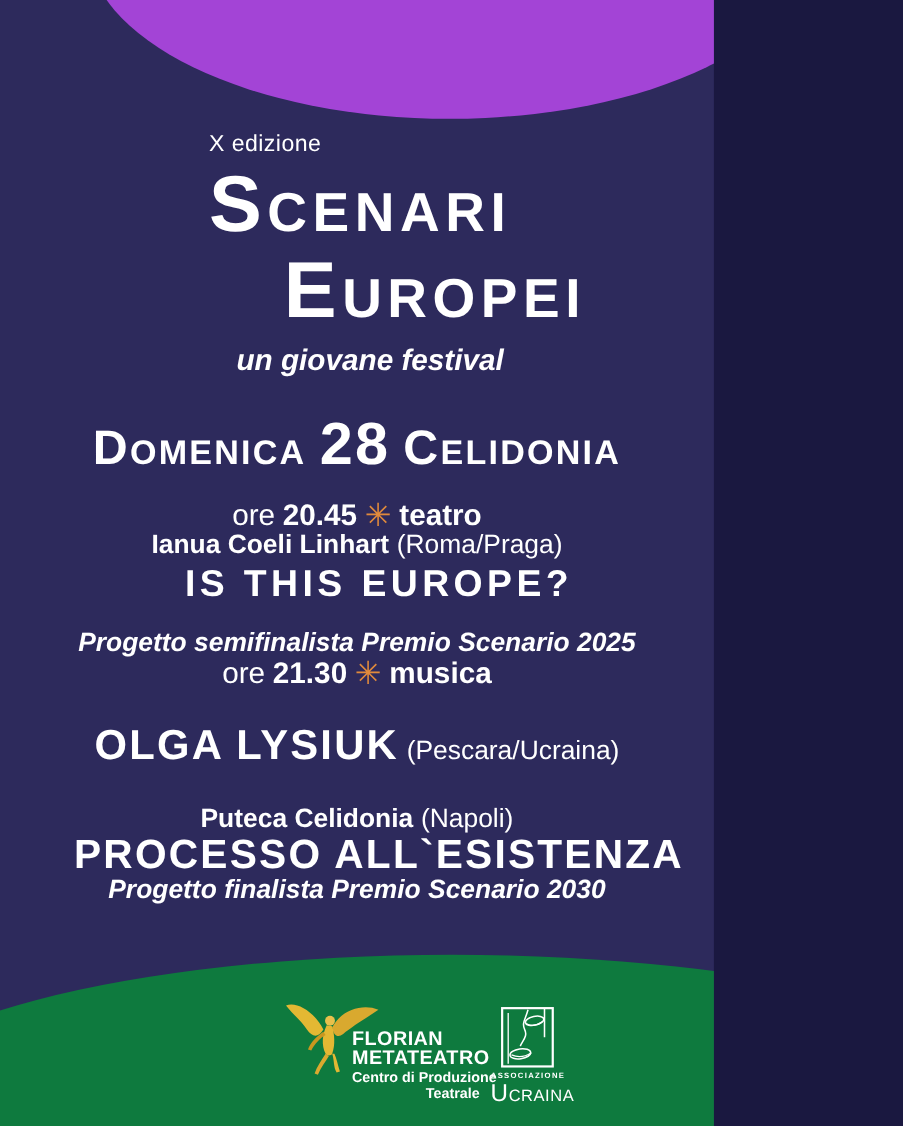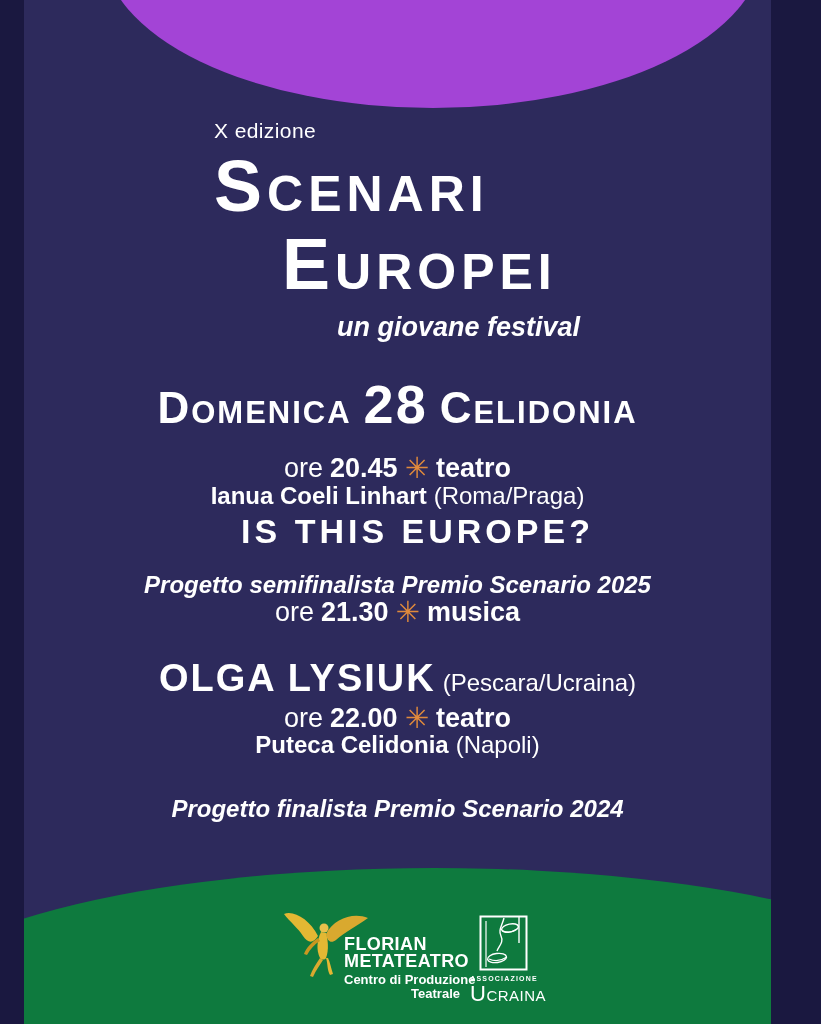--- a/index.html
+++ b/index.html
@@ -1,20 +1,19 @@
 <!DOCTYPE html>
 <html><head>
 <meta charset="utf-8">
 <style>
   html,body { margin:0; padding:0; background:#1a1840; }
   .poster {
-    position:relative; width:747px; height:1024px; overflow:hidden;
+    position:relative; width:649px; height:1024px; overflow:hidden;
     background:#2D2A5C; color:#FFFFFF;
     font-family:"Liberation Sans", sans-serif;
-    margin-left:24px;
   }
   
   .ellipse {
     position:absolute; left:79px; top:-212px; width:660px; height:320px;
     background:#A344D6; border-radius:50%;
   }
   
   .edition { position:absolute; left:190px; top:119px; font-size:21px; font-weight:400; letter-spacing:0.4px; }
   .title {
     position:absolute; font-size:72px; font-weight:700; line-height:1;
@@ -104,27 +103,25 @@
   <div class="line show-line show1 ev1-show">IS THIS EUROPE?</div>
   <div class="line note-line ev1-note">Progetto semifinalista Premio Scenario 2025</div>
 
   <div class="line time-line ev2-time">
     <span class="prefix">ore</span><span class="time">21.30</span><span class="asterisk">✳</span><span class="genre">musica</span>
   </div>
   <div class="line artist-line ev2-artist">
     <span class="artist-big">OLGA LYSIUK</span><span class="origin">(Pescara/Ucraina)</span>
   </div>
 
-  <div class="line time-line ev3-time">
-    <span class="prefix">ore</span><span class="time">22.00</span><span class="asterisk">✳</span><span class="genre">teatro</span>
-  </div>
   <div class="line artist-line ev3-artist">
     <span class="artist">Puteca Celidonia</span><span class="origin">(Napoli)</span>
   </div>
-  <div class="line note-line ev3-note">Progetto finalista Premio Scenario 2024</div>
+  <div class="line show-line show3 ev3-show">PROCESSO ALL`ESISTENZA</div>
+  <div class="line note-line ev3-note">Progetto finalista Premio Scenario 2030</div>
 
   <div class="watermark">
     <div class="wm-text">
       <div>GL</div>
       <div>AN</div>
       <div>CE</div>
     </div>
     <svg class="wm-arrow" width="16" height="18" viewBox="0 0 16 18">
       <path d="M2,13 L14,3 L11,15 Z" fill="none" stroke="#8F8BB4" stroke-width="1.2"></path>
       <line x1="1" y1="16" x2="6" y2="11" stroke="#8F8BB4" stroke-width="1.2"></line>

